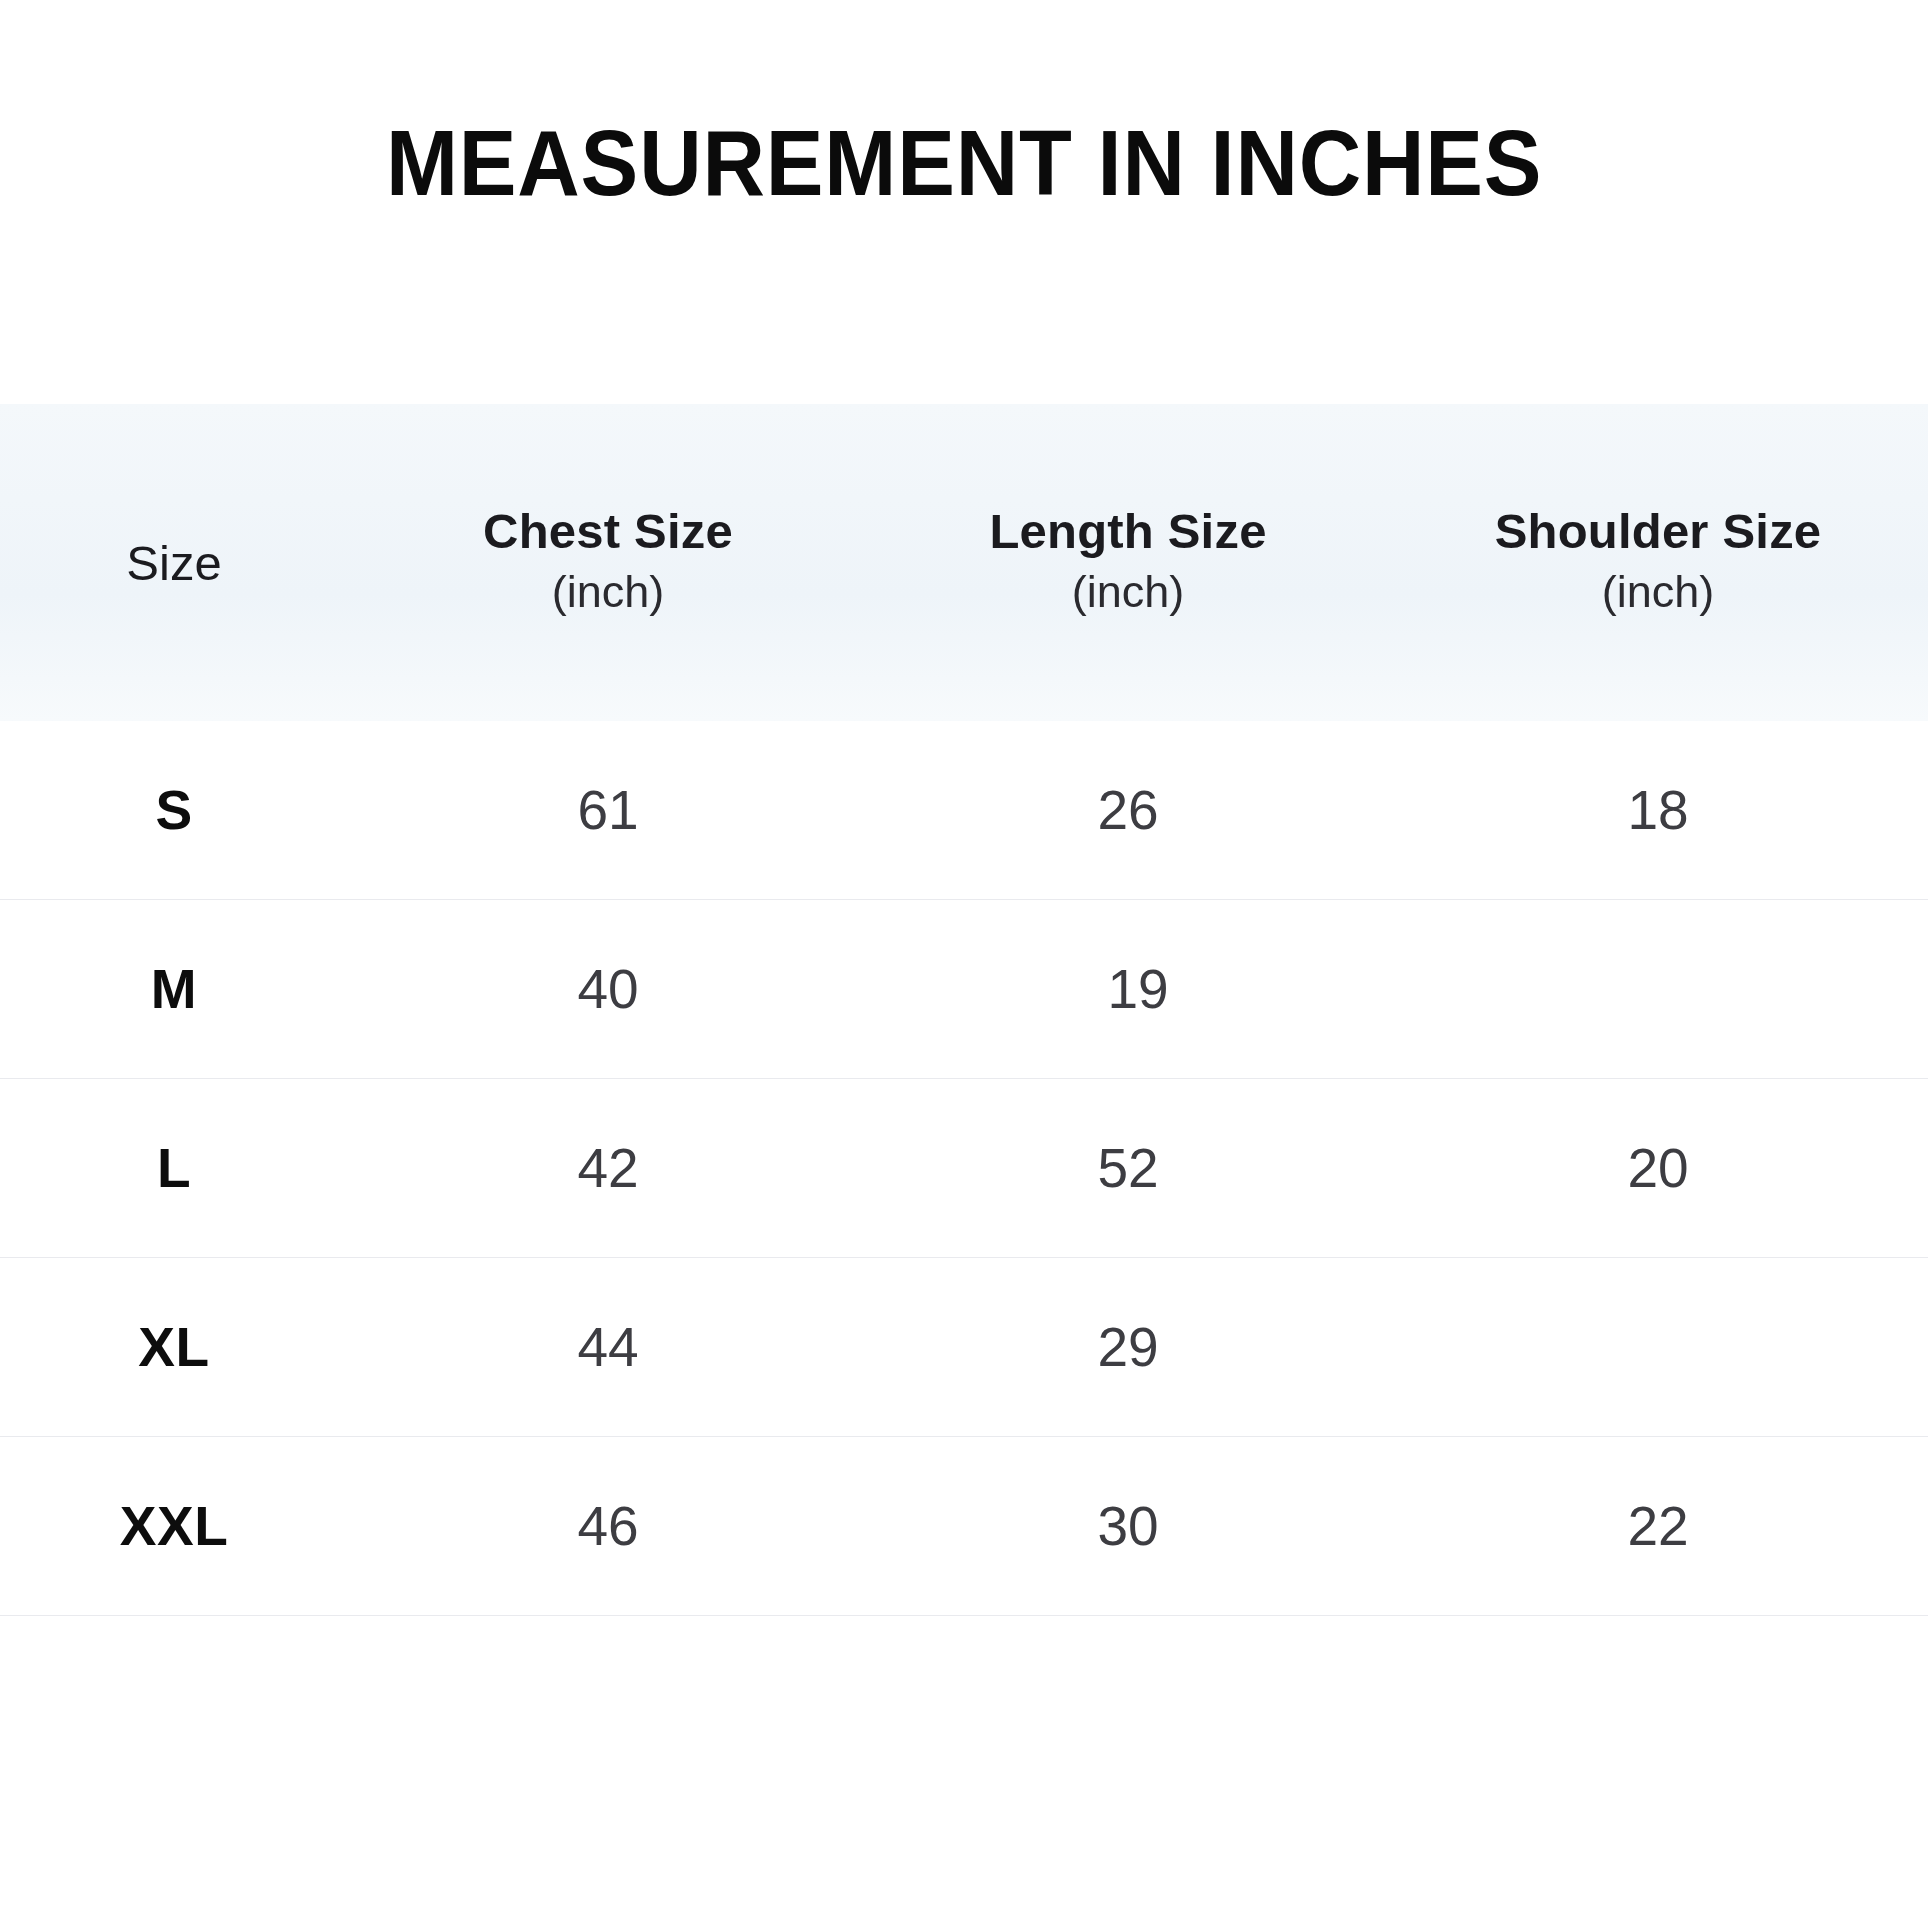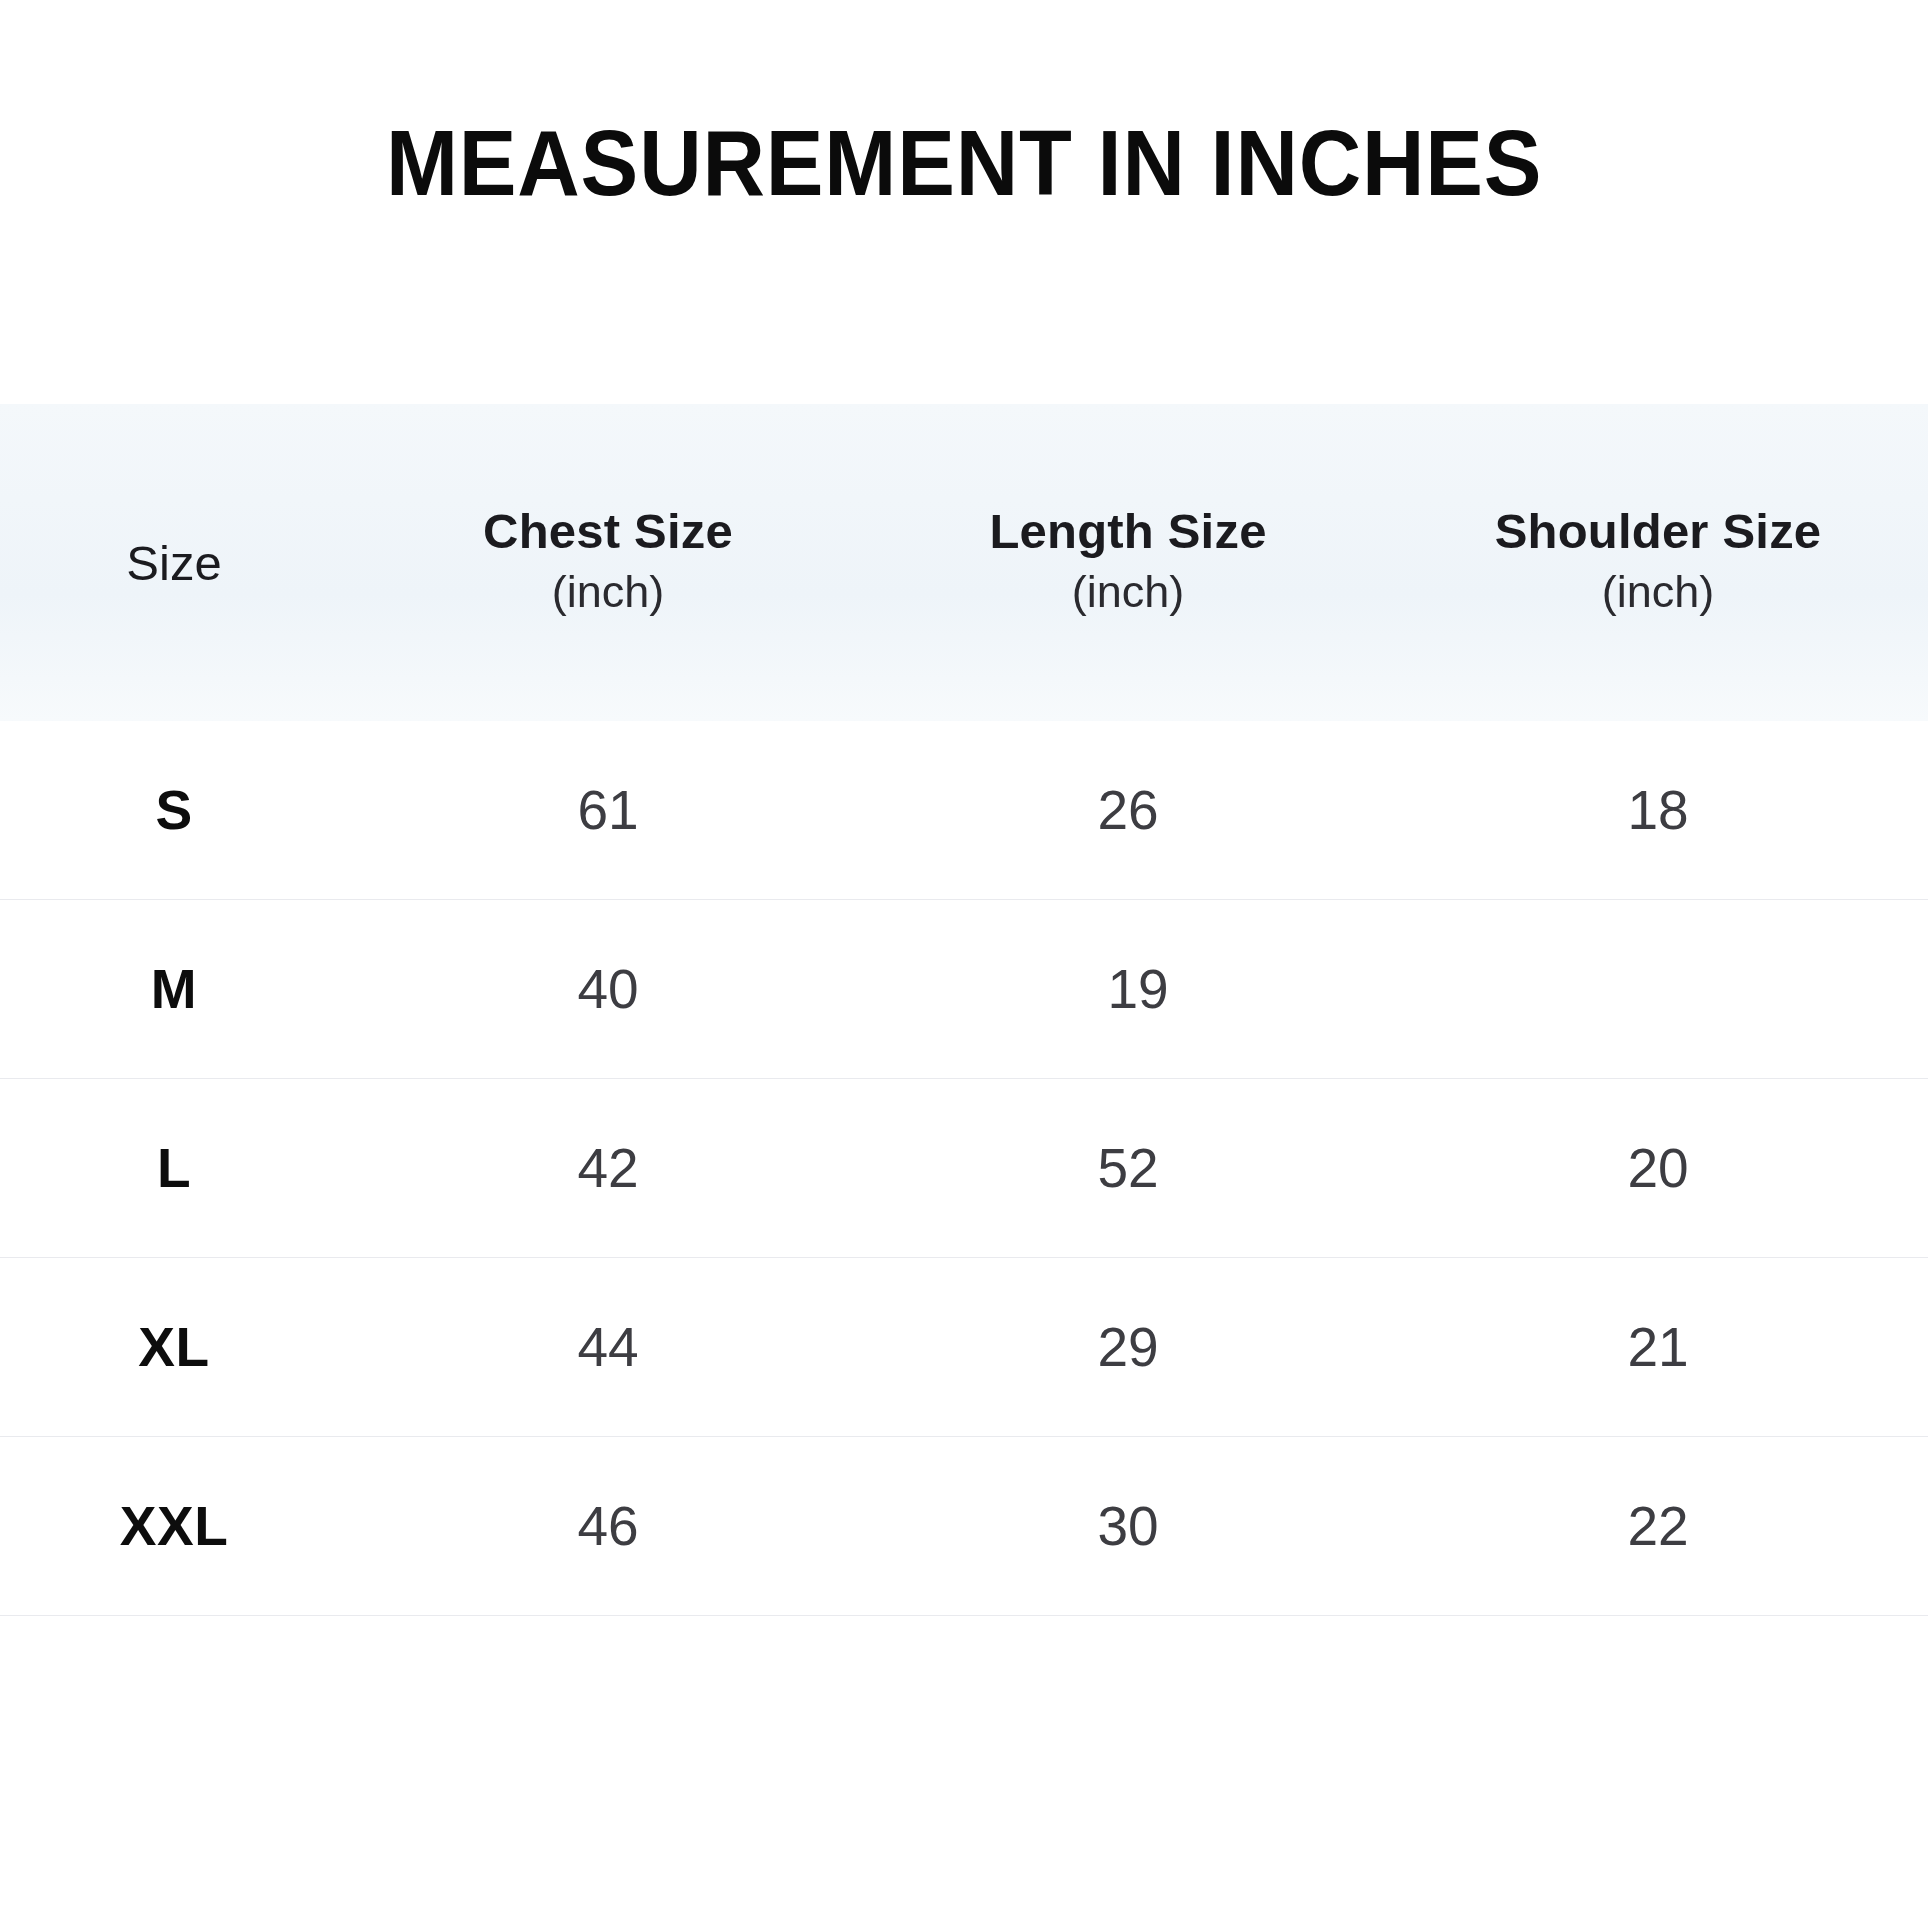--- a/index.html
+++ b/index.html
@@ -182,23 +182,20 @@
     <div class="row body-row">
       <div class="cell col-size">
         <div class="size-label">XL</div>
       </div>
       <div class="cell col-chest">
         <div class="value">44</div>
       </div>
       <div class="cell col-length">
         <div class="value">29</div>
       </div>
-      <div class="cell col-shoulder">
-        <div class="value">21</div>
-      </div>
     </div>
 
     <div class="row body-row last">
       <div class="cell col-size">
         <div class="size-label">XXL</div>
       </div>
       <div class="cell col-chest">
         <div class="value">46</div>
       </div>
       <div class="cell col-length">

